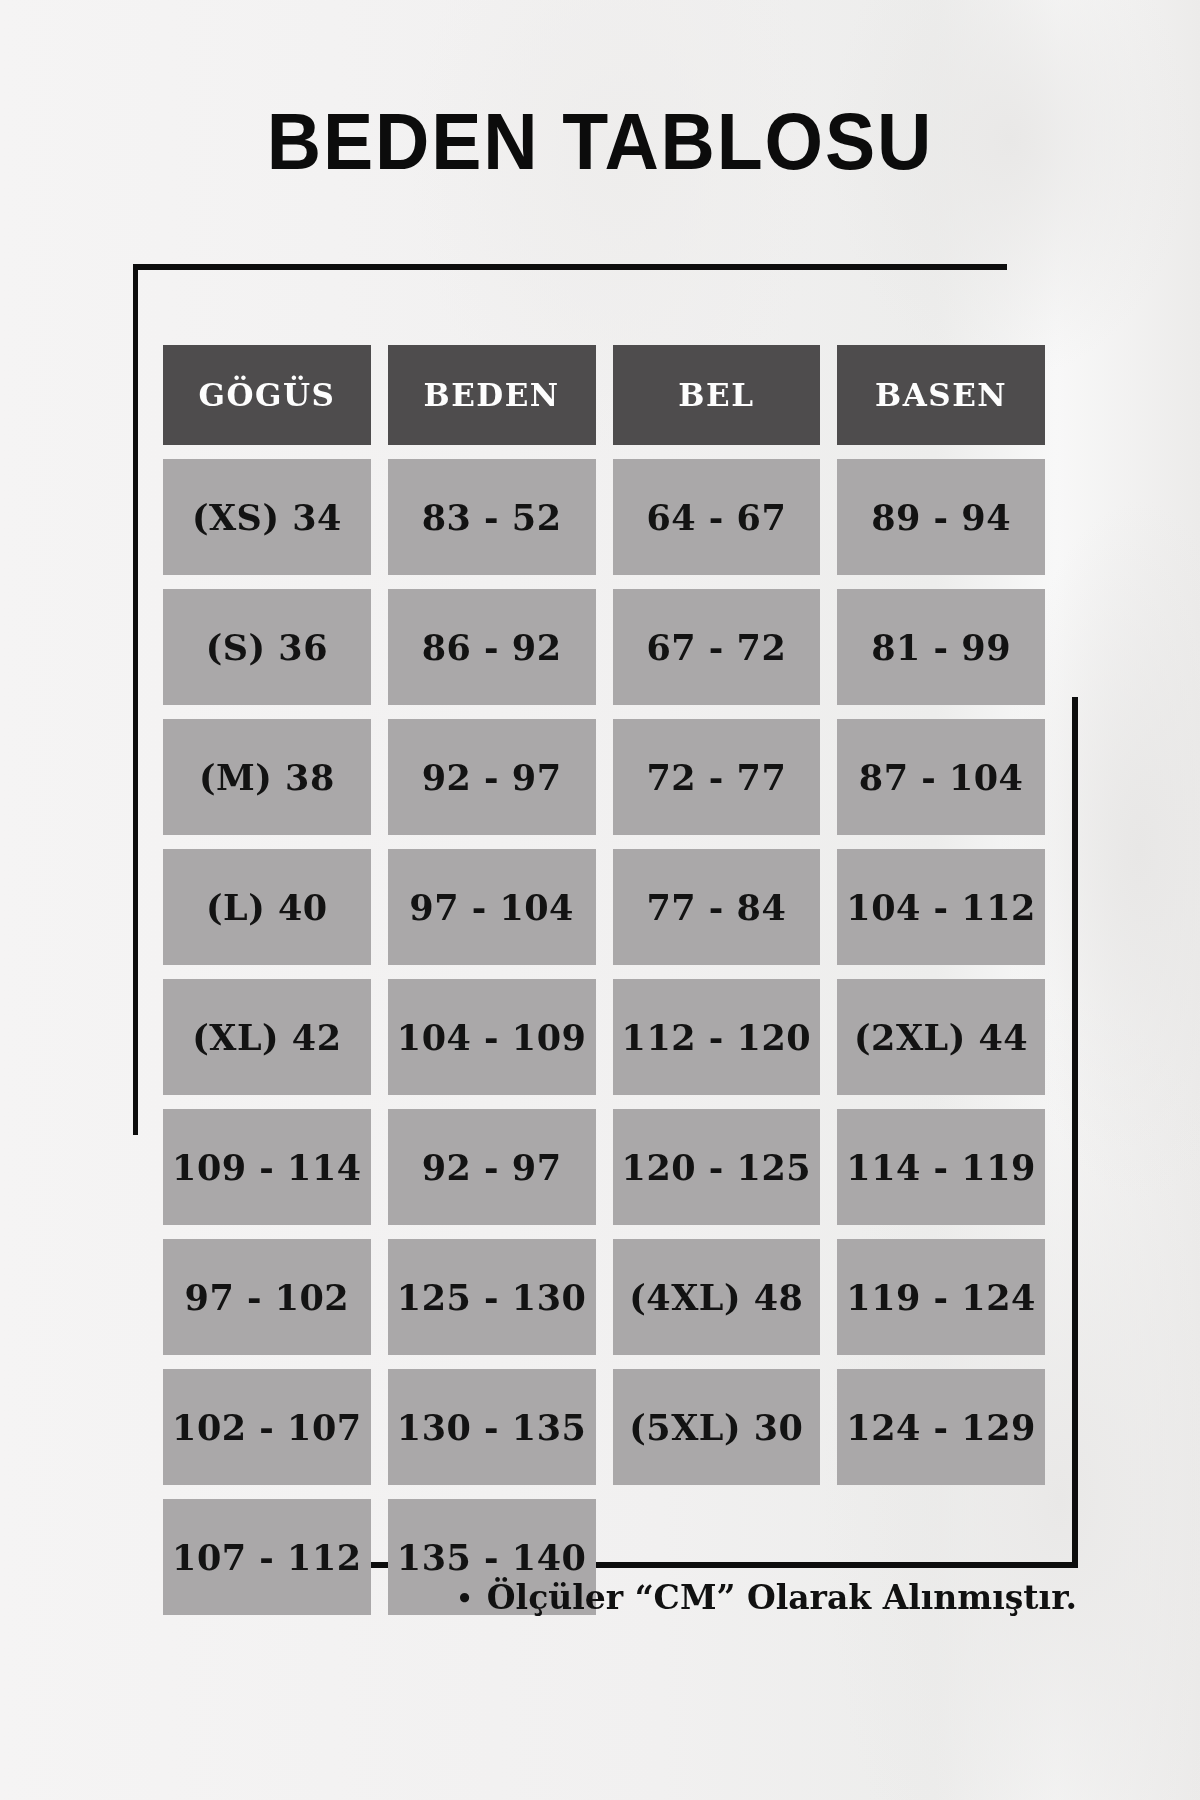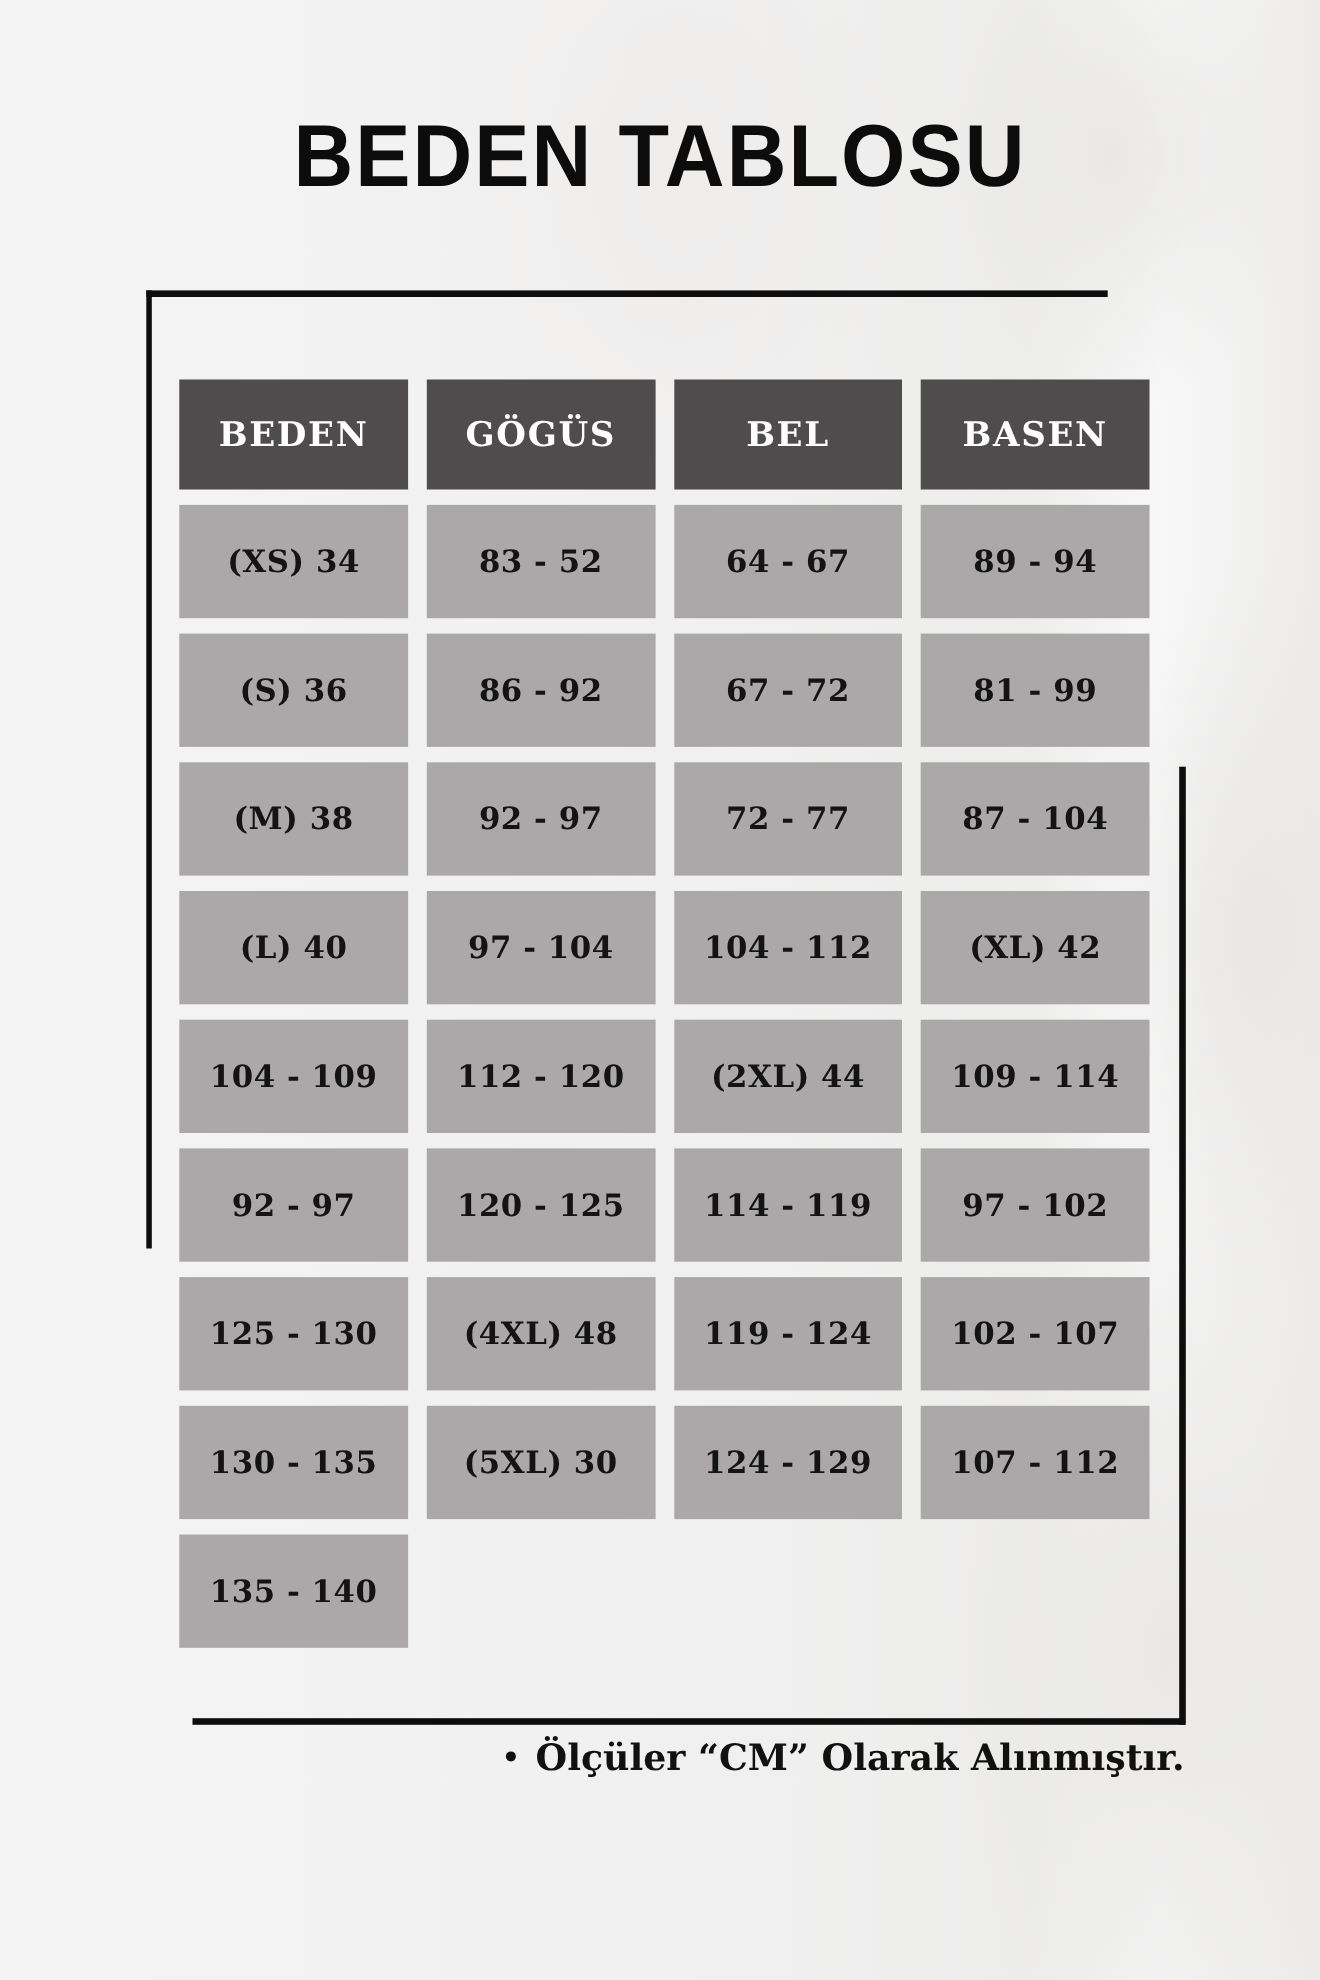--- a/index.html
+++ b/index.html
@@ -30,24 +30,24 @@
   .line.left  {left:133px; top:264px;  width:5px;   height:871px;}
   .line.right {left:1072px;top:697px;  width:6px;   height:871px;}
   .line.bottom{left:175px; top:1562px; width:902px; height:6px;}
   .grid{
     position:absolute;left:163px;top:345px;width:882px;
     display:grid;grid-template-columns:repeat(4,1fr);
     column-gap:17px;row-gap:14px;
   }
   .cell{
     display:flex;align-items:center;justify-content:center;
-    height:103px;
+    height:116px;
     background:var(--cell-bg,#aaa8a9);
     color:var(--text-color,#131313);
-    font-weight:700;font-size:28px;letter-spacing:0.5px;
+    font-weight:700;font-size:35px;letter-spacing:0.5px;
     white-space:nowrap;
   }
   .cell.head{
     height:100px;
     background:var(--header-bg,#4e4c4d);
     color:#fdfdfd;font-size:31px;letter-spacing:1.5px;
   }
   .note{
     position:absolute;right:123px;top:1578px;
     font-weight:700;font-size:33px;color:#111;
@@ -61,38 +61,39 @@
 <div class="bg"></div>
 
 <h1 class="title">BEDEN TABLOSU</h1>
 
 <div class="line top"></div>
 <div class="line left"></div>
 <div class="line right"></div>
 <div class="line bottom"></div>
 
 <div class="grid" id="size-grid">
+    <div class="cell head">GÖGÜS</div>
     <div class="cell head">BEDEN</div>
-    <div class="cell head">GÖGÜS</div>
     <div class="cell head">BEL</div>
     <div class="cell head">BASEN</div>
     <div class="cell">(XS) 34</div>
     <div class="cell">83 - 52</div>
     <div class="cell">64 - 67</div>
     <div class="cell">89 - 94</div>
     <div class="cell">(S) 36</div>
     <div class="cell">86 - 92</div>
     <div class="cell">67 - 72</div>
     <div class="cell">81 - 99</div>
     <div class="cell">(M) 38</div>
     <div class="cell">92 - 97</div>
     <div class="cell">72 - 77</div>
     <div class="cell">87 - 104</div>
     <div class="cell">(L) 40</div>
     <div class="cell">97 - 104</div>
+    <div class="cell">77 - 84</div>
     <div class="cell">104 - 112</div>
     <div class="cell">(XL) 42</div>
     <div class="cell">104 - 109</div>
     <div class="cell">112 - 120</div>
     <div class="cell">(2XL) 44</div>
     <div class="cell">109 - 114</div>
     <div class="cell">92 - 97</div>
     <div class="cell">120 - 125</div>
     <div class="cell">114 - 119</div>
     <div class="cell">97 - 102</div>

